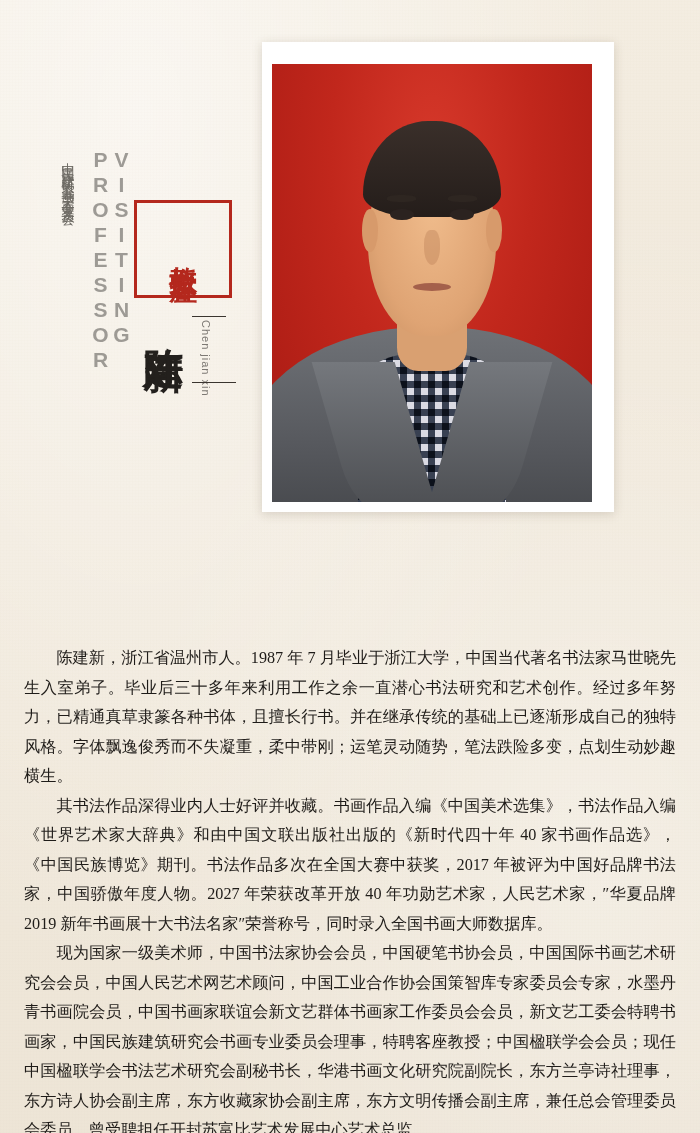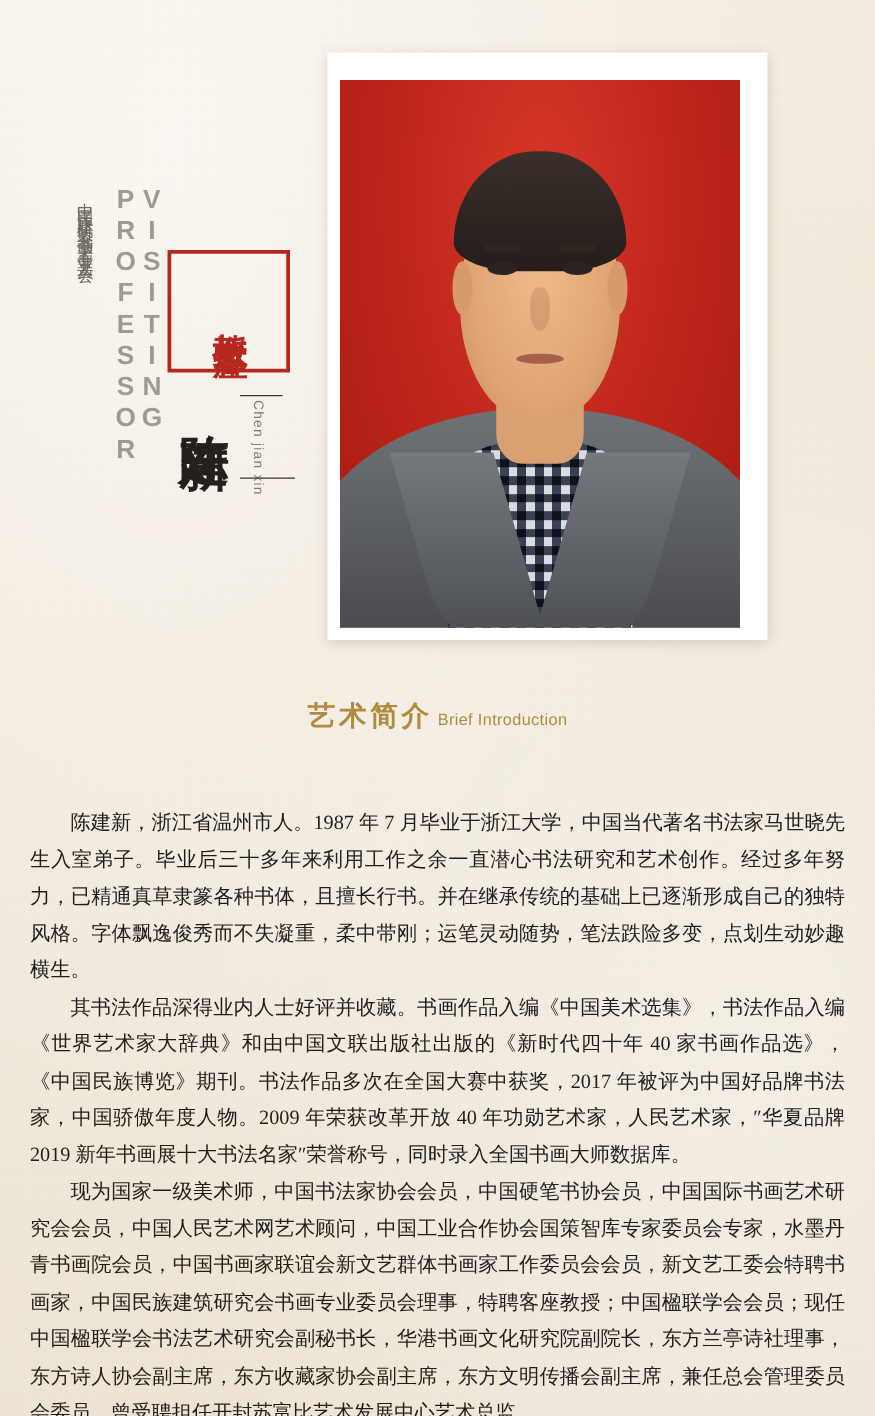--- a/index.html
+++ b/index.html
@@ -348,22 +348,19 @@
           <div class="p-brow-r"></div>
           <div class="p-eye-l"></div>
           <div class="p-eye-r"></div>
           <div class="p-nose"></div>
           <div class="p-mouth"></div>
         </div>
       </div>
     </div>
   </div>
 
-  <div class="section-head">
-    <span class="cn">艺术简介</span><span class="en">Brief Introduction</span>
-  </div>
 
   <div class="bio">
     <p>陈建新，浙江省温州市人。1987 年 7 月毕业于浙江大学，中国当代著名书法家马世晓先生入室弟子。毕业后三十多年来利用工作之余一直潜心书法研究和艺术创作。经过多年努力，已精通真草隶篆各种书体，且擅长行书。并在继承传统的基础上已逐渐形成自己的独特风格。字体飘逸俊秀而不失凝重，柔中带刚；运笔灵动随势，笔法跌险多变，点划生动妙趣横生。</p>
-    <p>其书法作品深得业内人士好评并收藏。书画作品入编《中国美术选集》，书法作品入编《世界艺术家大辞典》和由中国文联出版社出版的《新时代四十年 40 家书画作品选》，《中国民族博览》期刊。书法作品多次在全国大赛中获奖，2017 年被评为中国好品牌书法家，中国骄傲年度人物。2009 年荣获改革开放 40 年功勋艺术家，人民艺术家，″华夏品牌 2019 新年书画展十大书法名家″荣誉称号，同时录入全国书画大师数据库。</p>
+    <p>其书法作品深得业内人士好评并收藏。书画作品入编《中国美术选集》，书法作品入编《世界艺术家大辞典》和由中国文联出版社出版的《新时代四十年 40 家书画作品选》，《中国民族博览》期刊。书法作品多次在全国大赛中获奖，2017 年被评为中国好品牌书法家，中国骄傲年度人物。2027 年荣获改革开放 40 年功勋艺术家，人民艺术家，″华夏品牌 2019 新年书画展十大书法名家″荣誉称号，同时录入全国书画大师数据库。</p>
     <p>现为国家一级美术师，中国书法家协会会员，中国硬笔书协会员，中国国际书画艺术研究会会员，中国人民艺术网艺术顾问，中国工业合作协会国策智库专家委员会专家，水墨丹青书画院会员，中国书画家联谊会新文艺群体书画家工作委员会会员，新文艺工委会特聘书画家，中国民族建筑研究会书画专业委员会理事，特聘客座教授；中国楹联学会会员；现任中国楹联学会书法艺术研究会副秘书长，华港书画文化研究院副院长，东方兰亭诗社理事，东方诗人协会副主席，东方收藏家协会副主席，东方文明传播会副主席，兼任总会管理委员会委员。曾受聘担任开封苏富比艺术发展中心艺术总监。</p>
   </div>
 </div>
 
 </body></html>

